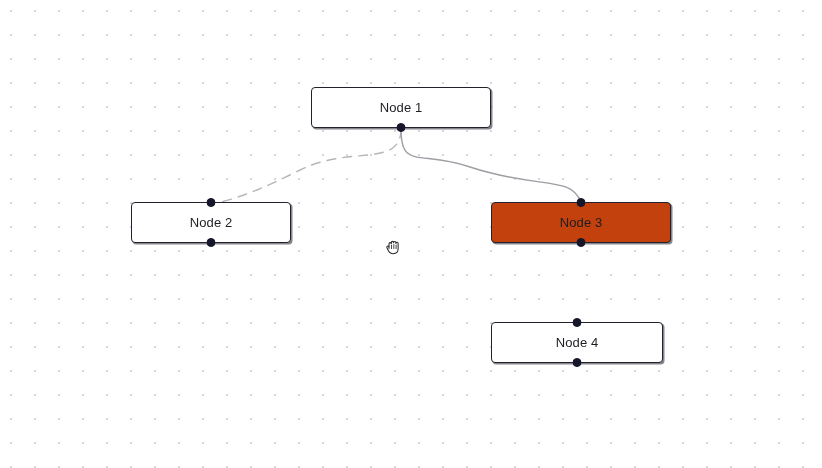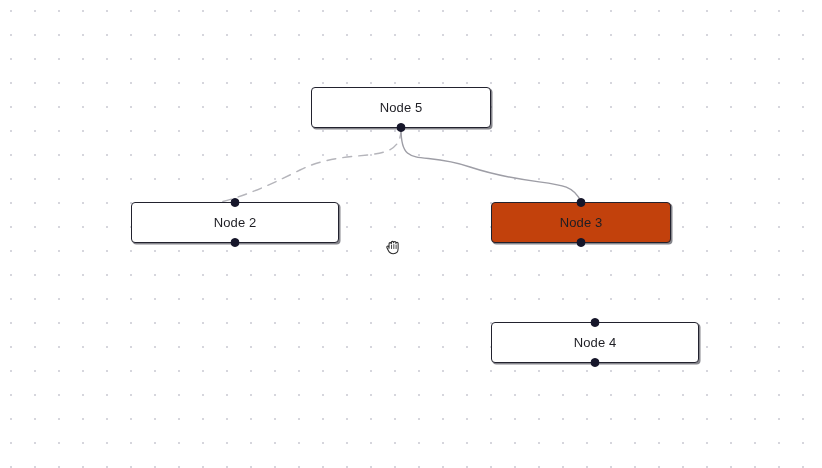--- a/index.html
+++ b/index.html
@@ -89,34 +89,34 @@
 
   <div id="grid"></div>
 
   <svg id="edge-layer" viewBox="0 0 822 468" xmlns="http://www.w3.org/2000/svg">
       <path d="M 401 129 C 401 168, 350 145, 300 170 C 270 185, 245 196, 221 202" class="edge-path" stroke="#b5b5bb" stroke-width="1.4" stroke-dasharray="9 7"></path>
       <path d="M 401 129 C 401 170, 420 150, 470 167 C 540 190, 570 175, 581 202" class="edge-path" stroke="#9e9ea6" stroke-width="1.4"></path>
     </svg>
 
   <div id="nodes-layer">
       <div class="flow-node" style="left: 311px; top: 87px; width: 180px; height: 41px; border-color: rgb(34, 34, 46); background-color: rgb(255, 255, 255);">
-        <span class="node-label" style="color: rgb(30, 30, 36);">Node 5</span>
+        <span class="node-label" style="color: rgb(30, 30, 36);">Node 1</span>
         <div class="handle bottom"></div>
       </div>
-      <div class="flow-node" style="left: 131px; top: 202px; width: 208px; height: 41px; border-color: rgb(34, 34, 46); background-color: rgb(255, 255, 255);">
+      <div class="flow-node" style="left: 131px; top: 202px; width: 160px; height: 41px; border-color: rgb(34, 34, 46); background-color: rgb(255, 255, 255);">
         <span class="node-label" style="color: rgb(30, 30, 36);">Node 2</span>
         <div class="handle top"></div>
         <div class="handle bottom"></div>
       </div>
       <div class="flow-node" style="left: 491px; top: 202px; width: 180px; height: 41px; border-color: rgb(34, 34, 46); background-color: #c2410c;">
         <span class="node-label" style="color: rgb(30, 30, 36);">Node 3</span>
         <div class="handle top"></div>
         <div class="handle bottom"></div>
       </div>
-      <div class="flow-node" style="left: 491px; top: 322px; width: 208px; height: 41px; border-color: rgb(34, 34, 46); background-color: rgb(255, 255, 255);">
+      <div class="flow-node" style="left: 491px; top: 322px; width: 172px; height: 41px; border-color: rgb(34, 34, 46); background-color: rgb(255, 255, 255);">
         <span class="node-label" style="color: rgb(30, 30, 36);">Node 4</span>
         <div class="handle top"></div>
         <div class="handle bottom"></div>
       </div>
     </div>
 
   <svg id="cursor" viewBox="0 0 24 24" xmlns="http://www.w3.org/2000/svg" style="left: 383px; top: 237px;">
     <path d="M6.6 12.4 V7.4 a1.25 1.25 0 0 1 2.5 0 V6.0 a1.25 1.25 0 0 1 2.5 0 V6.2
              a1.25 1.25 0 0 1 2.5 0 V7.0 a1.2 1.2 0 0 1 2.4 0 v5.6
              c0 3.3 -2.2 5.6 -5.3 5.6 c-3.1 0 -4.6 -1.6 -5.4 -3.4

